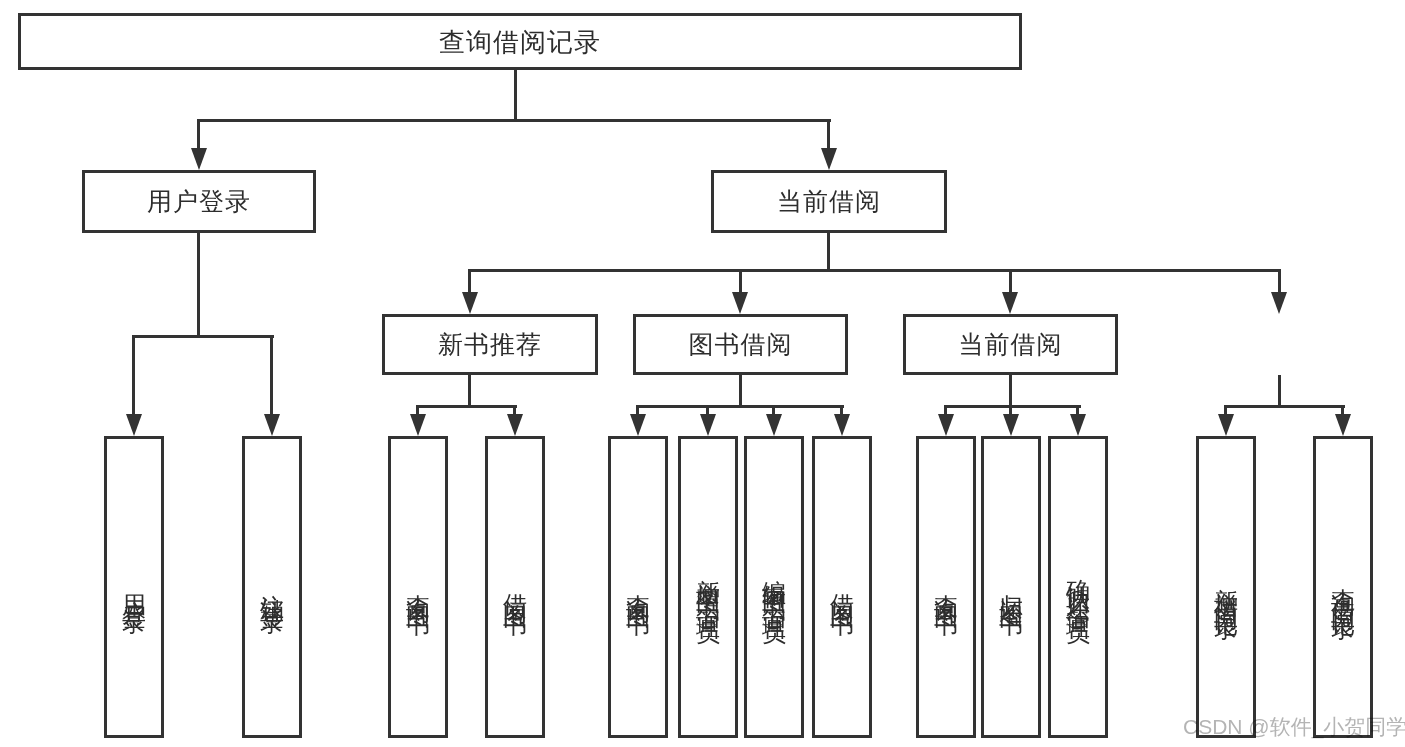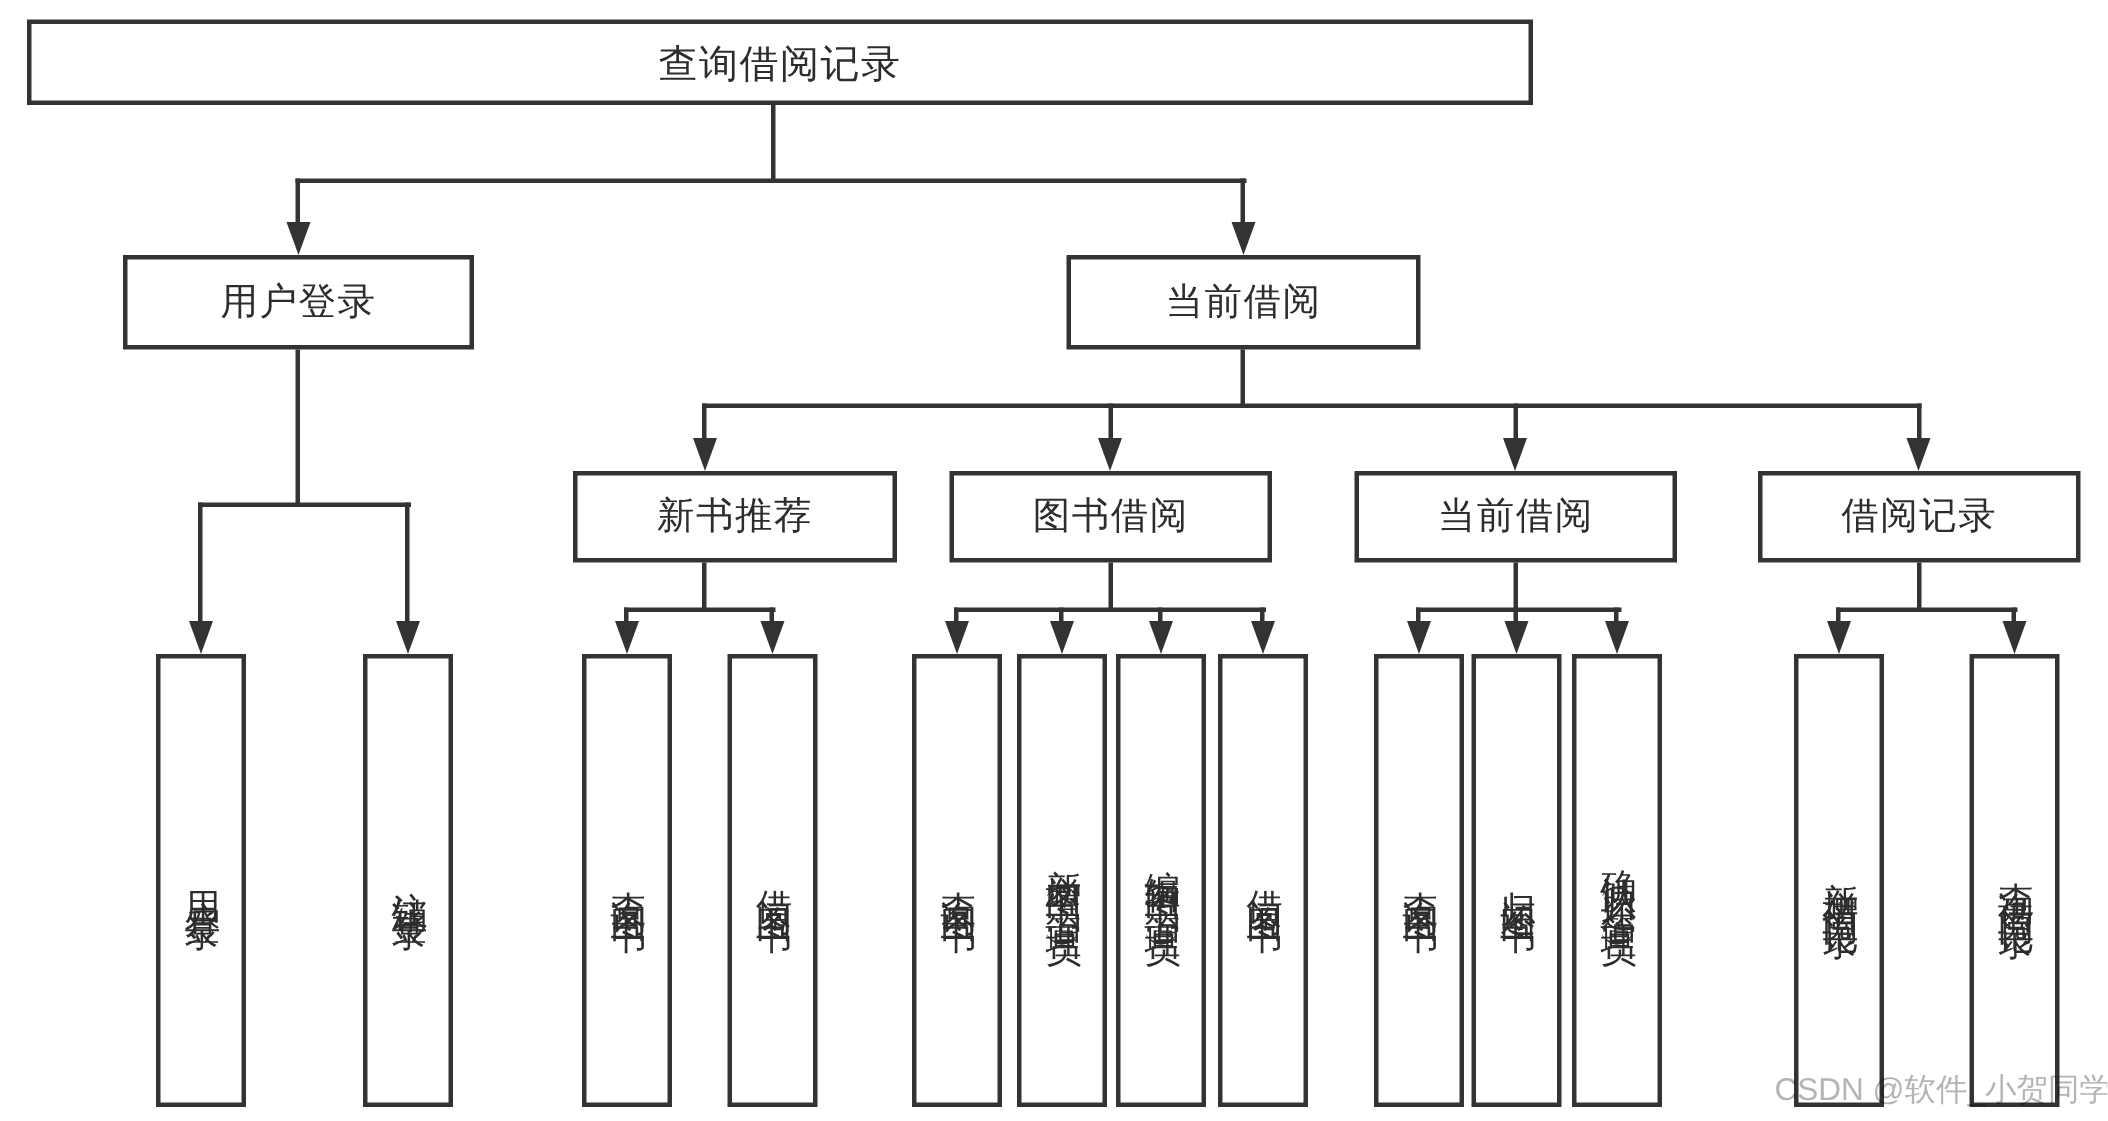--- a/index.html
+++ b/index.html
@@ -80,23 +80,20 @@
   </div>
 
   <div class="box" style="left:633px;top:314px;width:215px;height:61px">
     <span class="lbl">图书借阅</span>
   </div>
 
   <div class="box" style="left:903px;top:314px;width:215px;height:61px">
     <span class="lbl">当前借阅</span>
   </div>
 
-  <div class="box" style="left:1172px;top:314px;width:215px;height:61px">
-    <span class="lbl">借阅记录</span>
-  </div>
 
   <div class="box leaf" style="left:104px">
     <span class="vlbl">用户登录</span>
   </div>
   <div class="box leaf" style="left:242px">
     <span class="vlbl">注销登录</span>
   </div>
 
   <div class="box leaf" style="left:388px">
     <span class="vlbl">查询图书</span>

